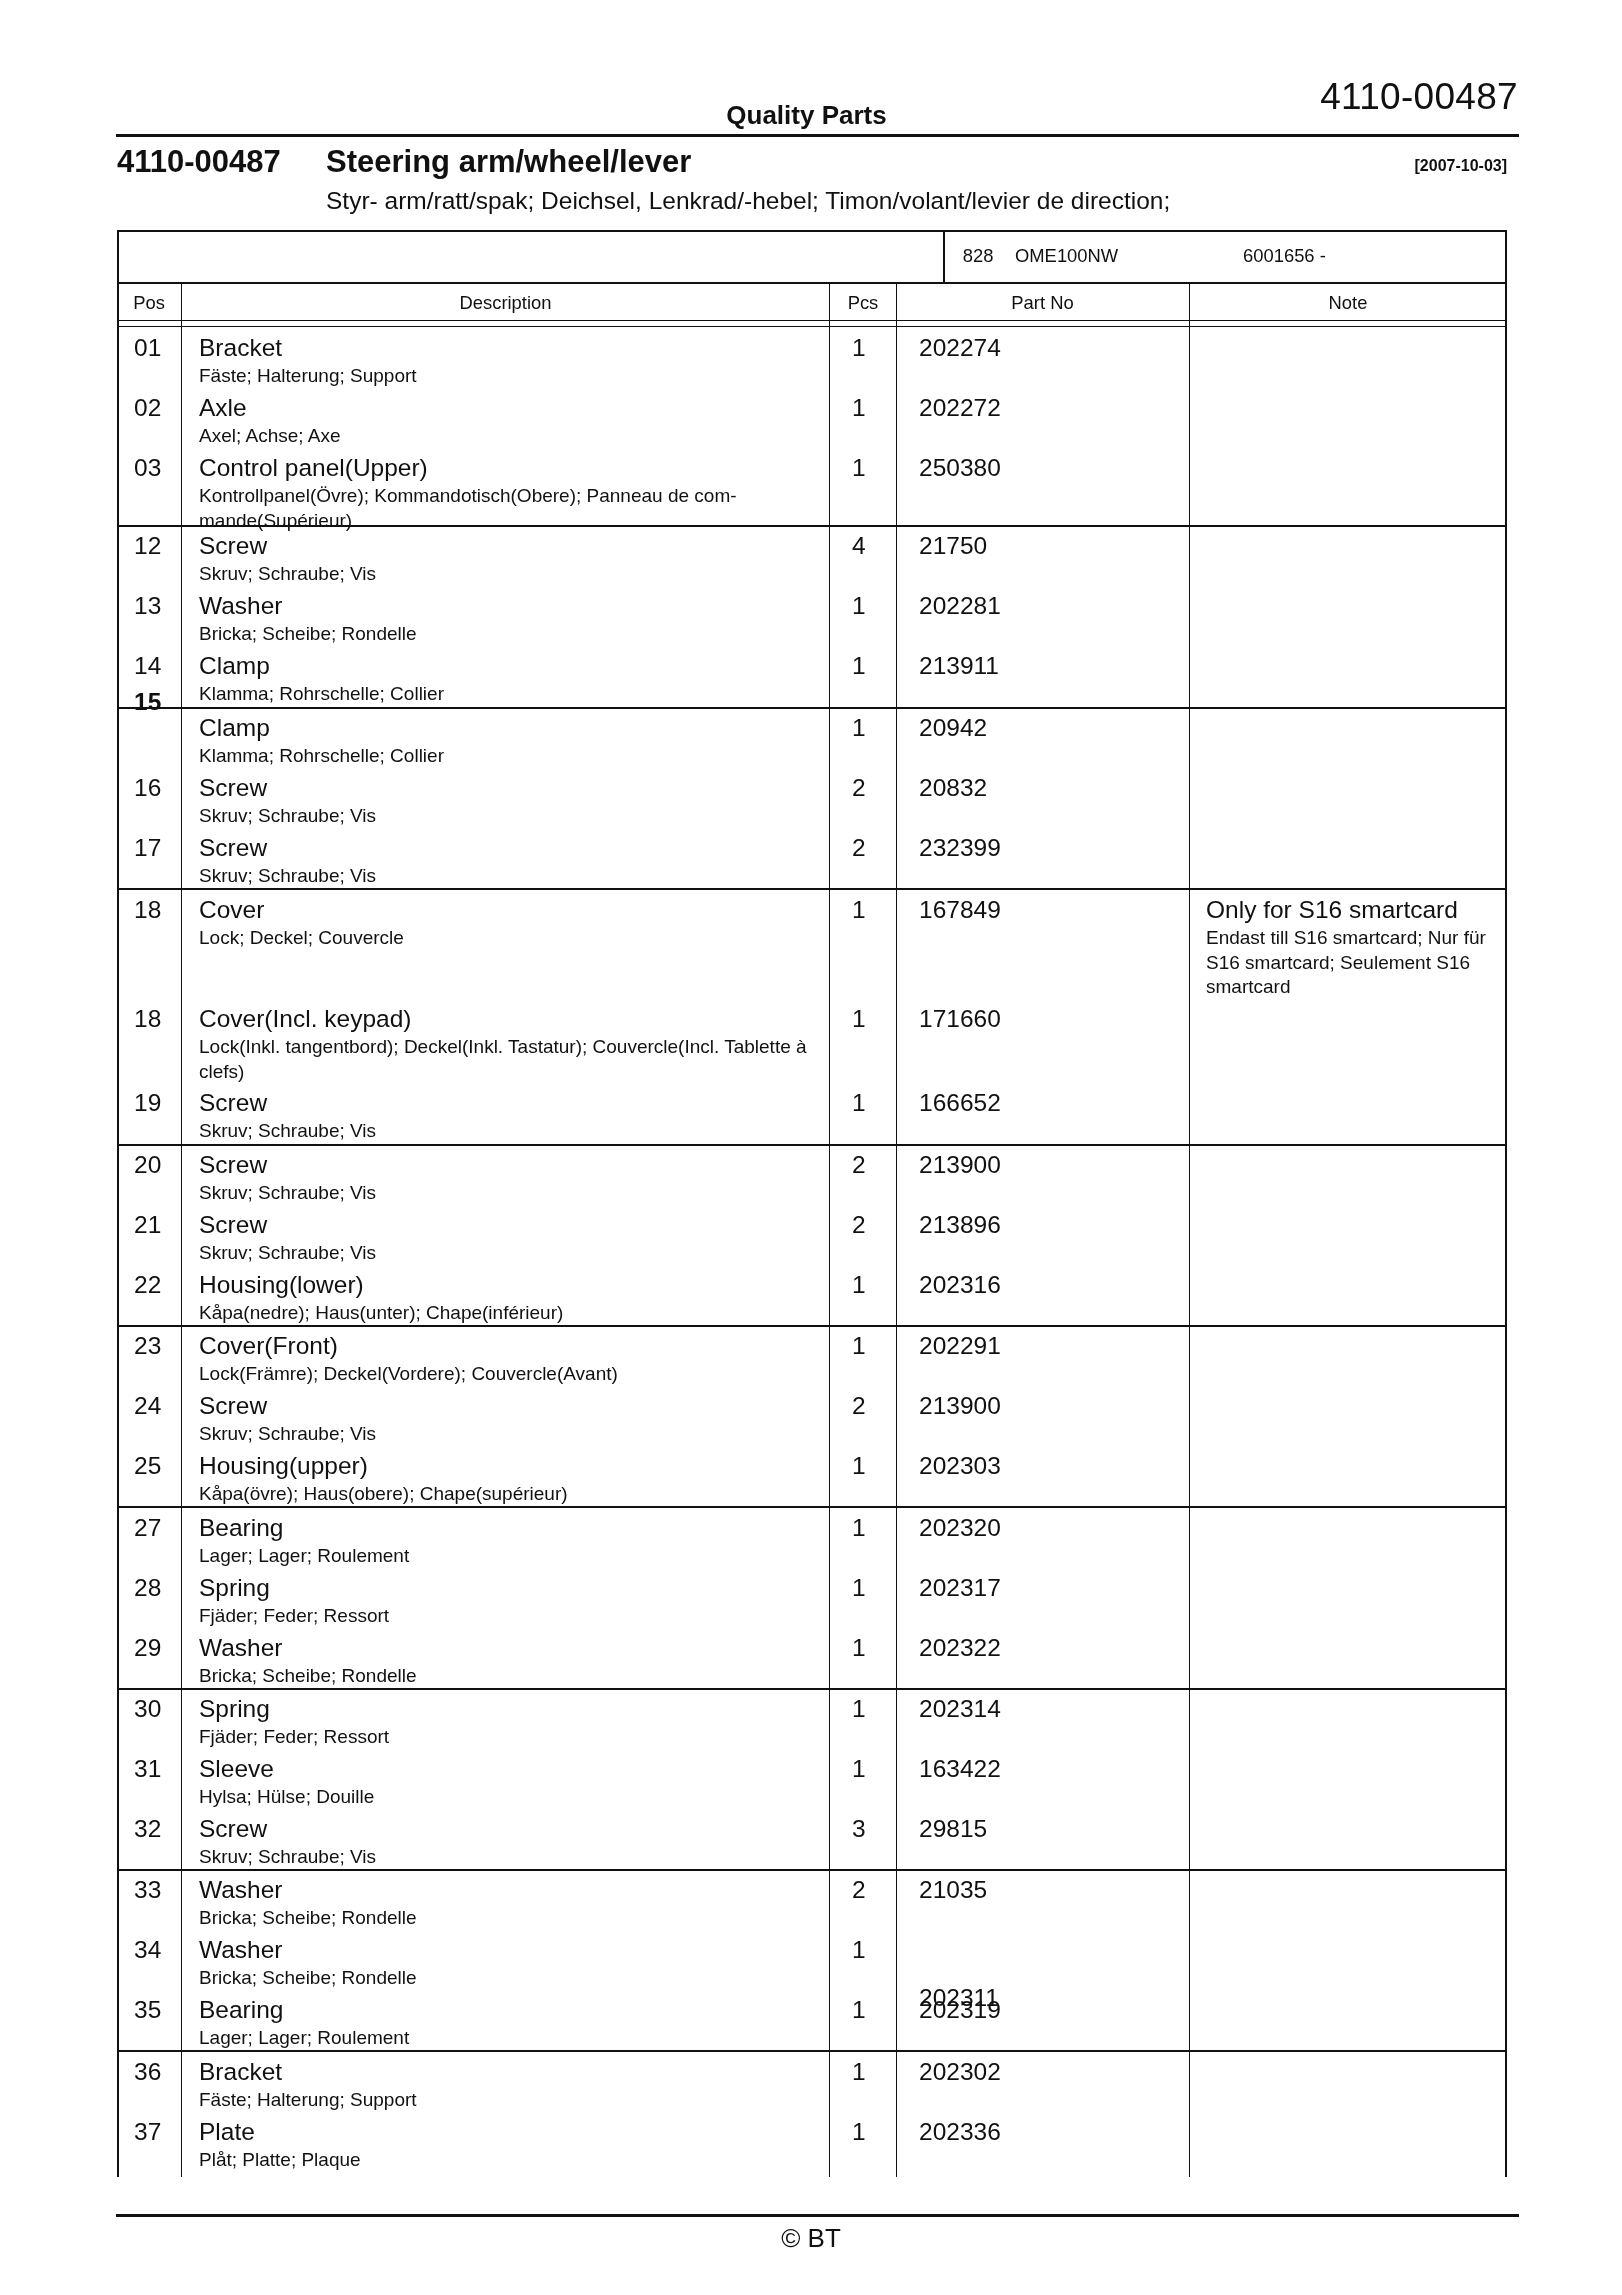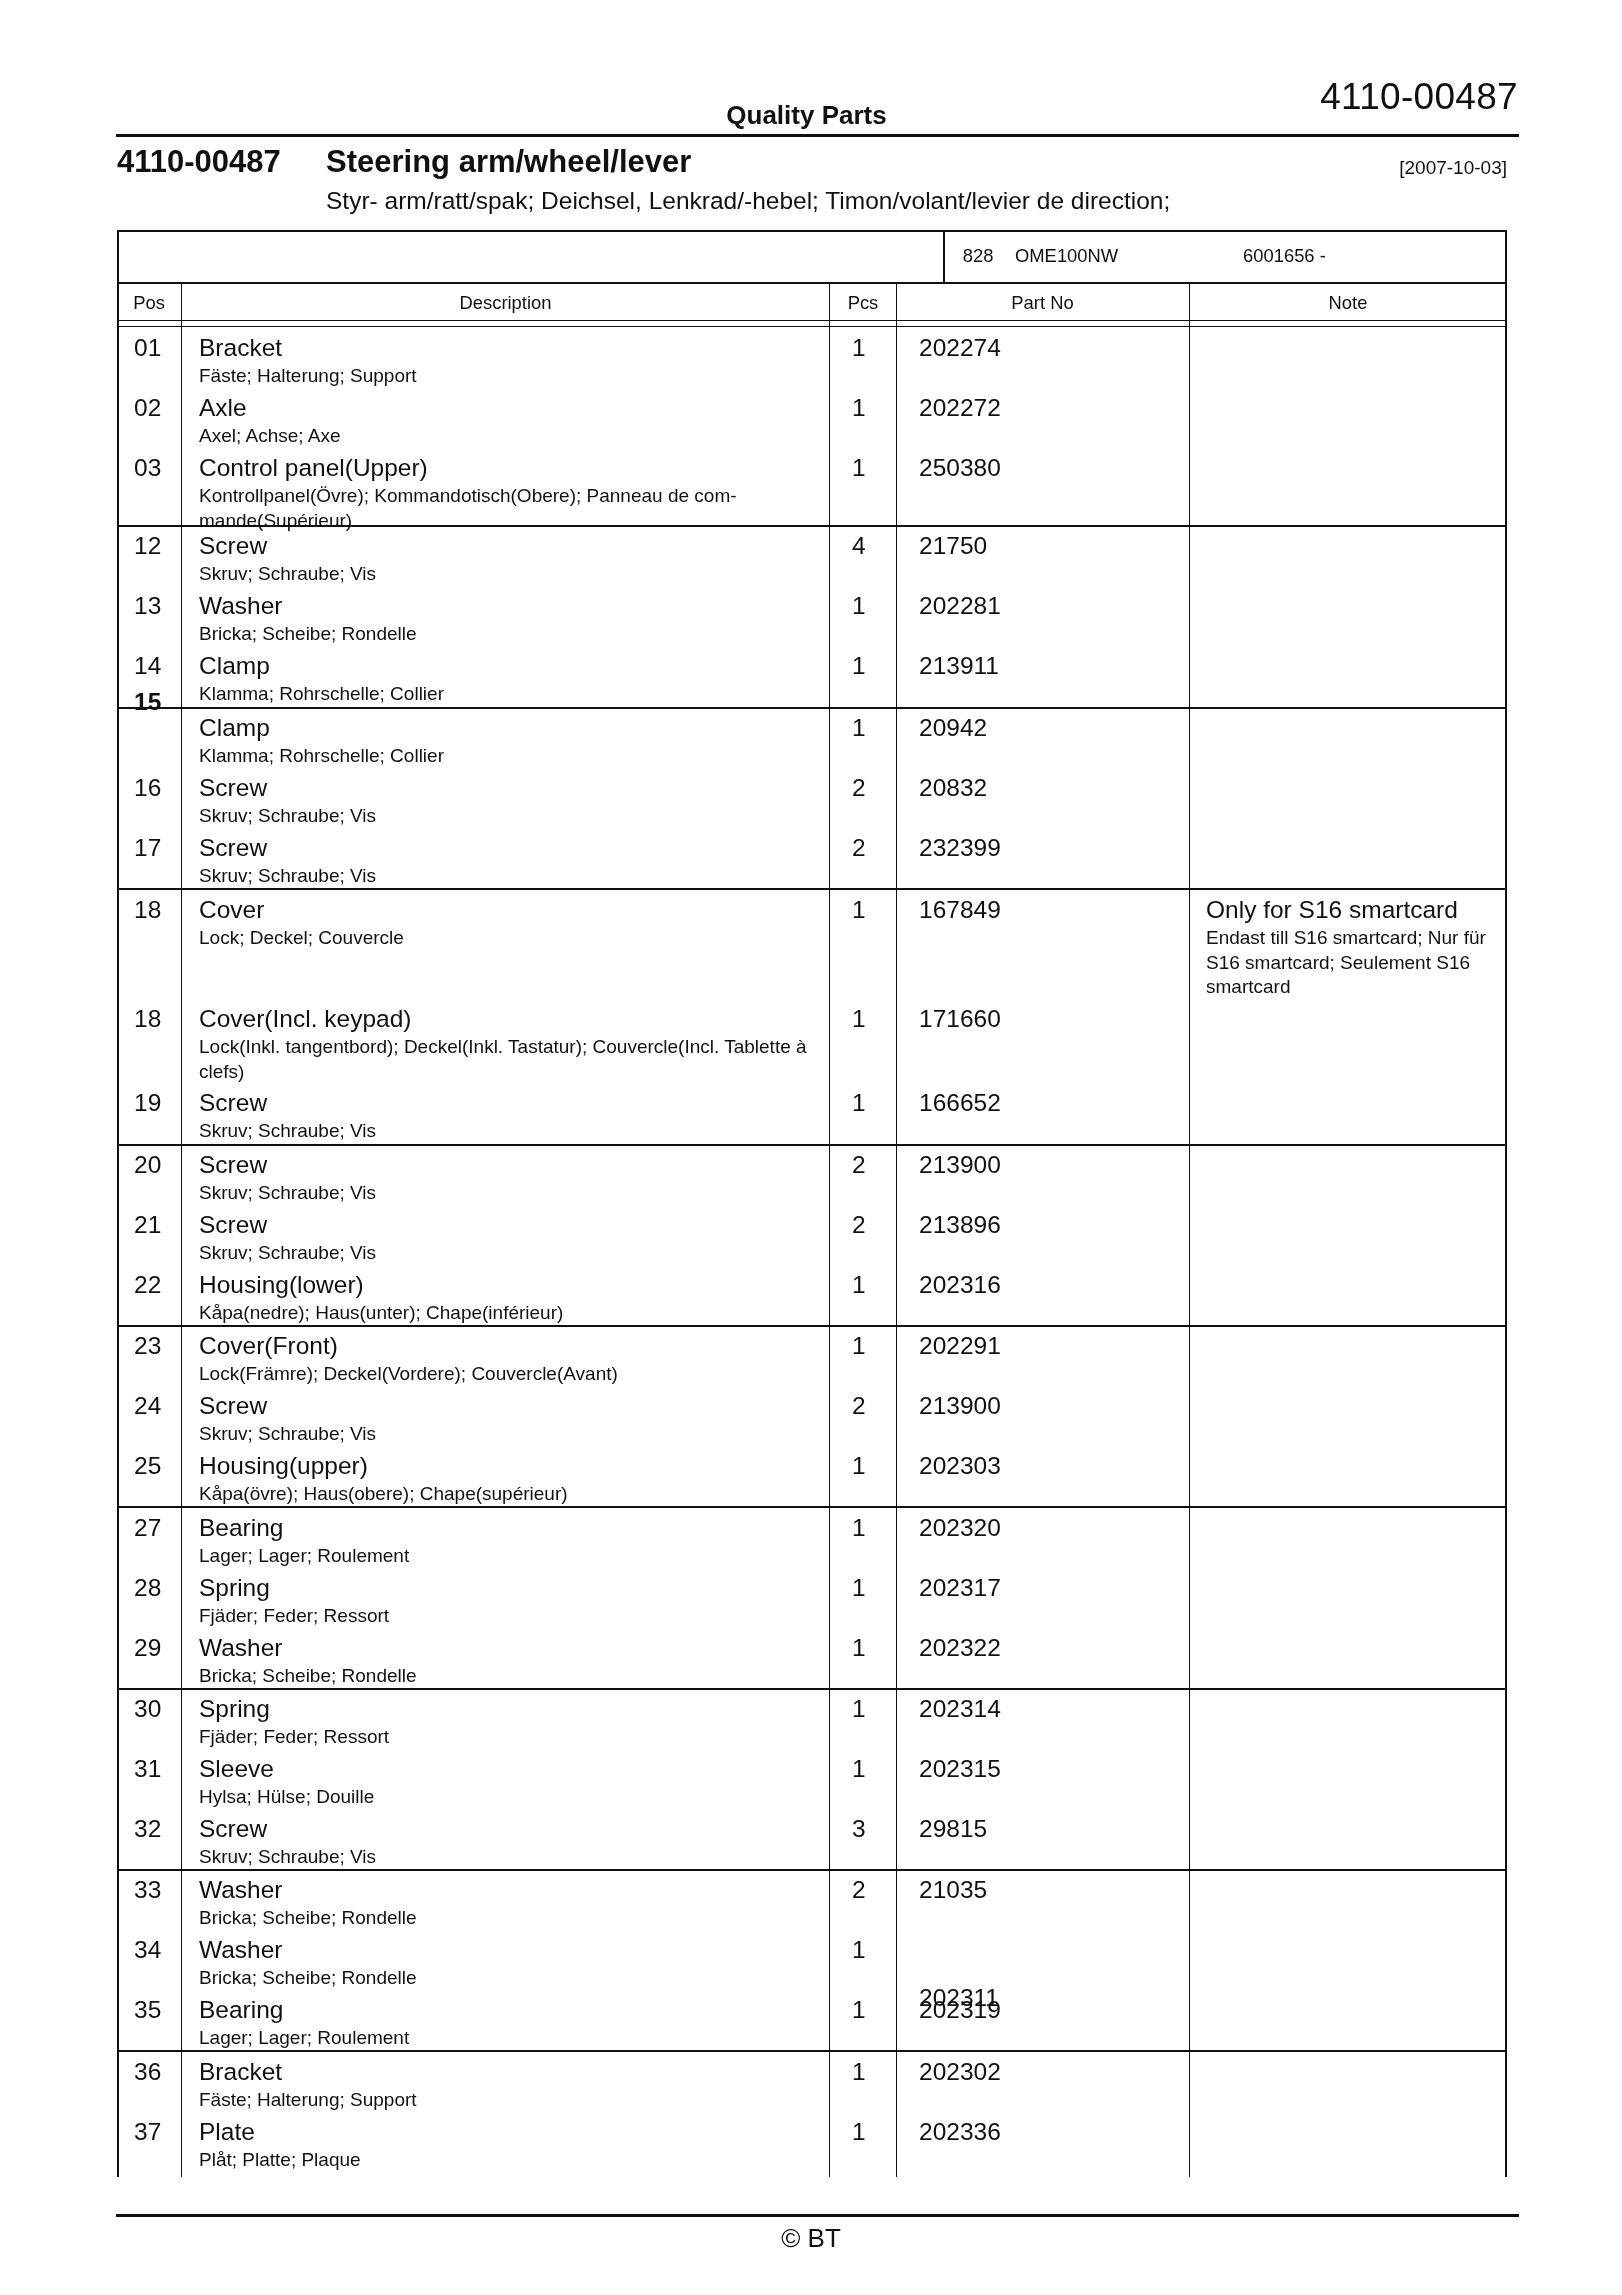--- a/index.html
+++ b/index.html
@@ -4,21 +4,21 @@
 <style>
   html, body { margin:0; padding:0; background:#fff; }
   body { width:1622px; height:2295px; position:relative; overflow:hidden;
          font-family:"Liberation Sans", "DejaVu Sans", sans-serif; color:#111; }
   .abs { position:absolute; }
   .hdr-center { left:0; width:1613px; top:100px; text-align:center; font-weight:bold; font-size:26px; }
   .hdr-docno { right:104px; top:76px; font-size:37px; letter-spacing:0.3px; }
   .rule-top { left:116px; top:134px; width:1403px; height:2.7px; background:#111; }
   .title-no { left:117px; top:144px; font-weight:bold; font-size:31px; }
   .title-name { left:326px; top:144px; font-weight:bold; font-size:31px; }
-  .title-date { right:115px; top:157px; font-weight:normal; font-size:19px; }
+  .title-date { right:115px; top:157px; font-weight:bold; font-size:16px; }
   .subtitle { left:326px; top:187px; font-size:24.5px; }
 
   .table { left:117px; top:230px; width:1390px; height:1947px;
            border-left:2px solid #111; border-right:2px solid #111; border-top:2.7px solid #111; box-sizing:border-box; }
   .model-row { left:117px; top:230px; width:1390px; height:54px; border-bottom:2.7px solid #111; box-sizing:border-box; }
   .model-box { left:943px; top:230px; width:565px; height:54px; border-left:2px solid #111; box-sizing:border-box;
                font-size:18.4px; }
   .model-box span { position:absolute; top:15px; }
   .colhead { top:284px; height:37px; font-size:18.4px; text-align:center; line-height:37px; }
   .hline { left:117px; width:1390px; height:2px; background:#111; }
@@ -232,21 +232,21 @@
       <div class="abs desc-main" style="left: 199px; top: 1695px;">Spring</div>
       <div class="abs desc-sub" style="left: 199px; top: 1725px;">Fjäder; Feder; Ressort</div>
       <div class="abs pcs" style="left: 852px; top: 1695px;">1</div>
       <div class="abs part" style="left: 919px; top: 1695px;">202314</div>
     </div>
     <div>
       <div class="abs pos" style="left: 134px; top: 1755px;">31</div>
       <div class="abs desc-main" style="left: 199px; top: 1755px;">Sleeve</div>
       <div class="abs desc-sub" style="left: 199px; top: 1785px;">Hylsa; Hülse; Douille</div>
       <div class="abs pcs" style="left: 852px; top: 1755px;">1</div>
-      <div class="abs part" style="left: 919px; top: 1755px;">202315</div>
+      <div class="abs part" style="left: 919px; top: 1755px;">163422</div>
     </div>
     <div>
       <div class="abs pos" style="left: 134px; top: 1815px;">32</div>
       <div class="abs desc-main" style="left: 199px; top: 1815px;">Screw</div>
       <div class="abs desc-sub" style="left: 199px; top: 1845px;">Skruv; Schraube; Vis</div>
       <div class="abs pcs" style="left: 852px; top: 1815px;">3</div>
       <div class="abs part" style="left: 919px; top: 1815px;">29815</div>
     </div>
     <div class="abs hline" style="top: 1869px;"></div>
     <div>

